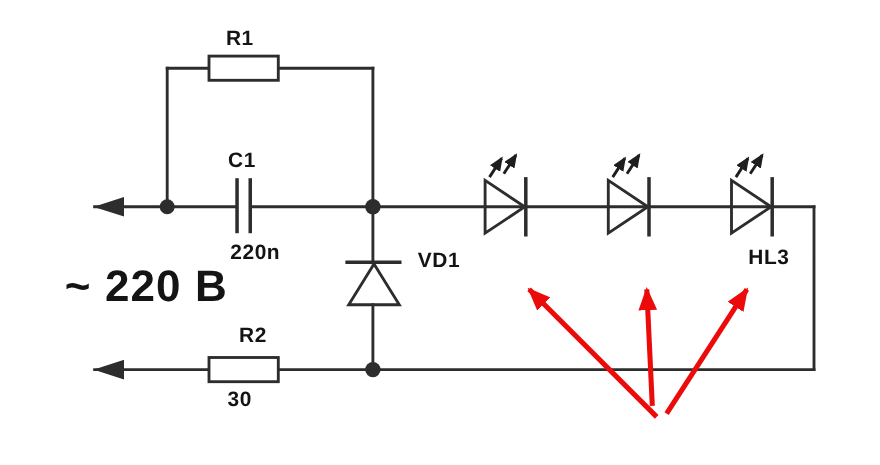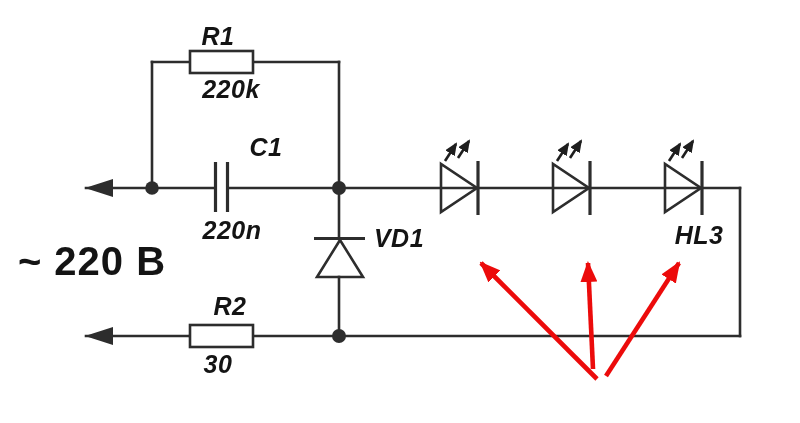--- a/index.html
+++ b/index.html
@@ -15,31 +15,31 @@
   .wire { stroke: var(--wire, #2d2d2d); stroke-width: 2.6; fill: none; stroke-linecap: square; }
   .plate { stroke: var(--wire, #2d2d2d); stroke-width: 3.2; fill: none; stroke-linecap: butt; }
   .sym { stroke: var(--wire, #2d2d2d); stroke-width: 2.6; fill: none; stroke-linejoin: miter; }
   .box { fill: #ffffff; stroke: var(--wire, #2d2d2d); stroke-width: 2.6; }
   .dot { fill: var(--wire, #2d2d2d); stroke: none; }
   .emit { stroke: #1e1e1e; stroke-width: 2.6; fill: none; stroke-linecap: butt; }
   .red { stroke: var(--red, #ec0b0b); stroke-width: 4.6; fill: none; stroke-linecap: butt; }
   .lbl {
     position: absolute;
     transform: translate(-50%, -50%);
-    font-style: italic;
     font-weight: bold;
-    font-size: 25px;
+    font-size: 19px;
     color: var(--text, #141414);
     white-space: nowrap;
     letter-spacing: 0.5px;
   }
   .src {
     font-style: normal;
     font-size: 40px;
     letter-spacing: 1px;
+    margin-left: 41px;
   }
 </style>
 </head>
 <body>
 
 <div class="stage">
 
   <svg width="800" height="423" viewBox="0 0 800 423">
     <defs>
       <marker id="blackArrow" markerUnits="userSpaceOnUse" markerWidth="28" markerHeight="18" refX="27" refY="9" orient="auto">
@@ -113,20 +113,19 @@
 
     <g>
       <line class="red" x1="597" y1="379" x2="481" y2="263" marker-end="url(#redArrow)"></line>
       <line class="red" x1="593" y1="369" x2="588" y2="263" marker-end="url(#redArrow)"></line>
       <line class="red" x1="606" y1="376" x2="679" y2="263" marker-end="url(#redArrow)"></line>
     </g>
   </svg>
 
   <span class="lbl src" style="left:92px;  top:261px;">~ 220 В</span>
   <span class="lbl" style="left:218px; top:36px;">R1</span>
-  <span class="lbl" style="left:231px; top:89px;">220k</span>
-  <span class="lbl" style="left:220px; top:147px;margin-left:46px;">C1</span>
+  <span class="lbl" style="left:220px; top:147px;">C1</span>
   <span class="lbl" style="left:232px; top:230px;">220n</span>
   <span class="lbl" style="left:399px; top:238px;">VD1</span>
   <span class="lbl" style="left:699px; top:235px;">HL3</span>
   <span class="lbl" style="left:230px; top:306px;">R2</span>
   <span class="lbl" style="left:218px; top:364px;">30</span>
 </div>
 
 </body></html>

